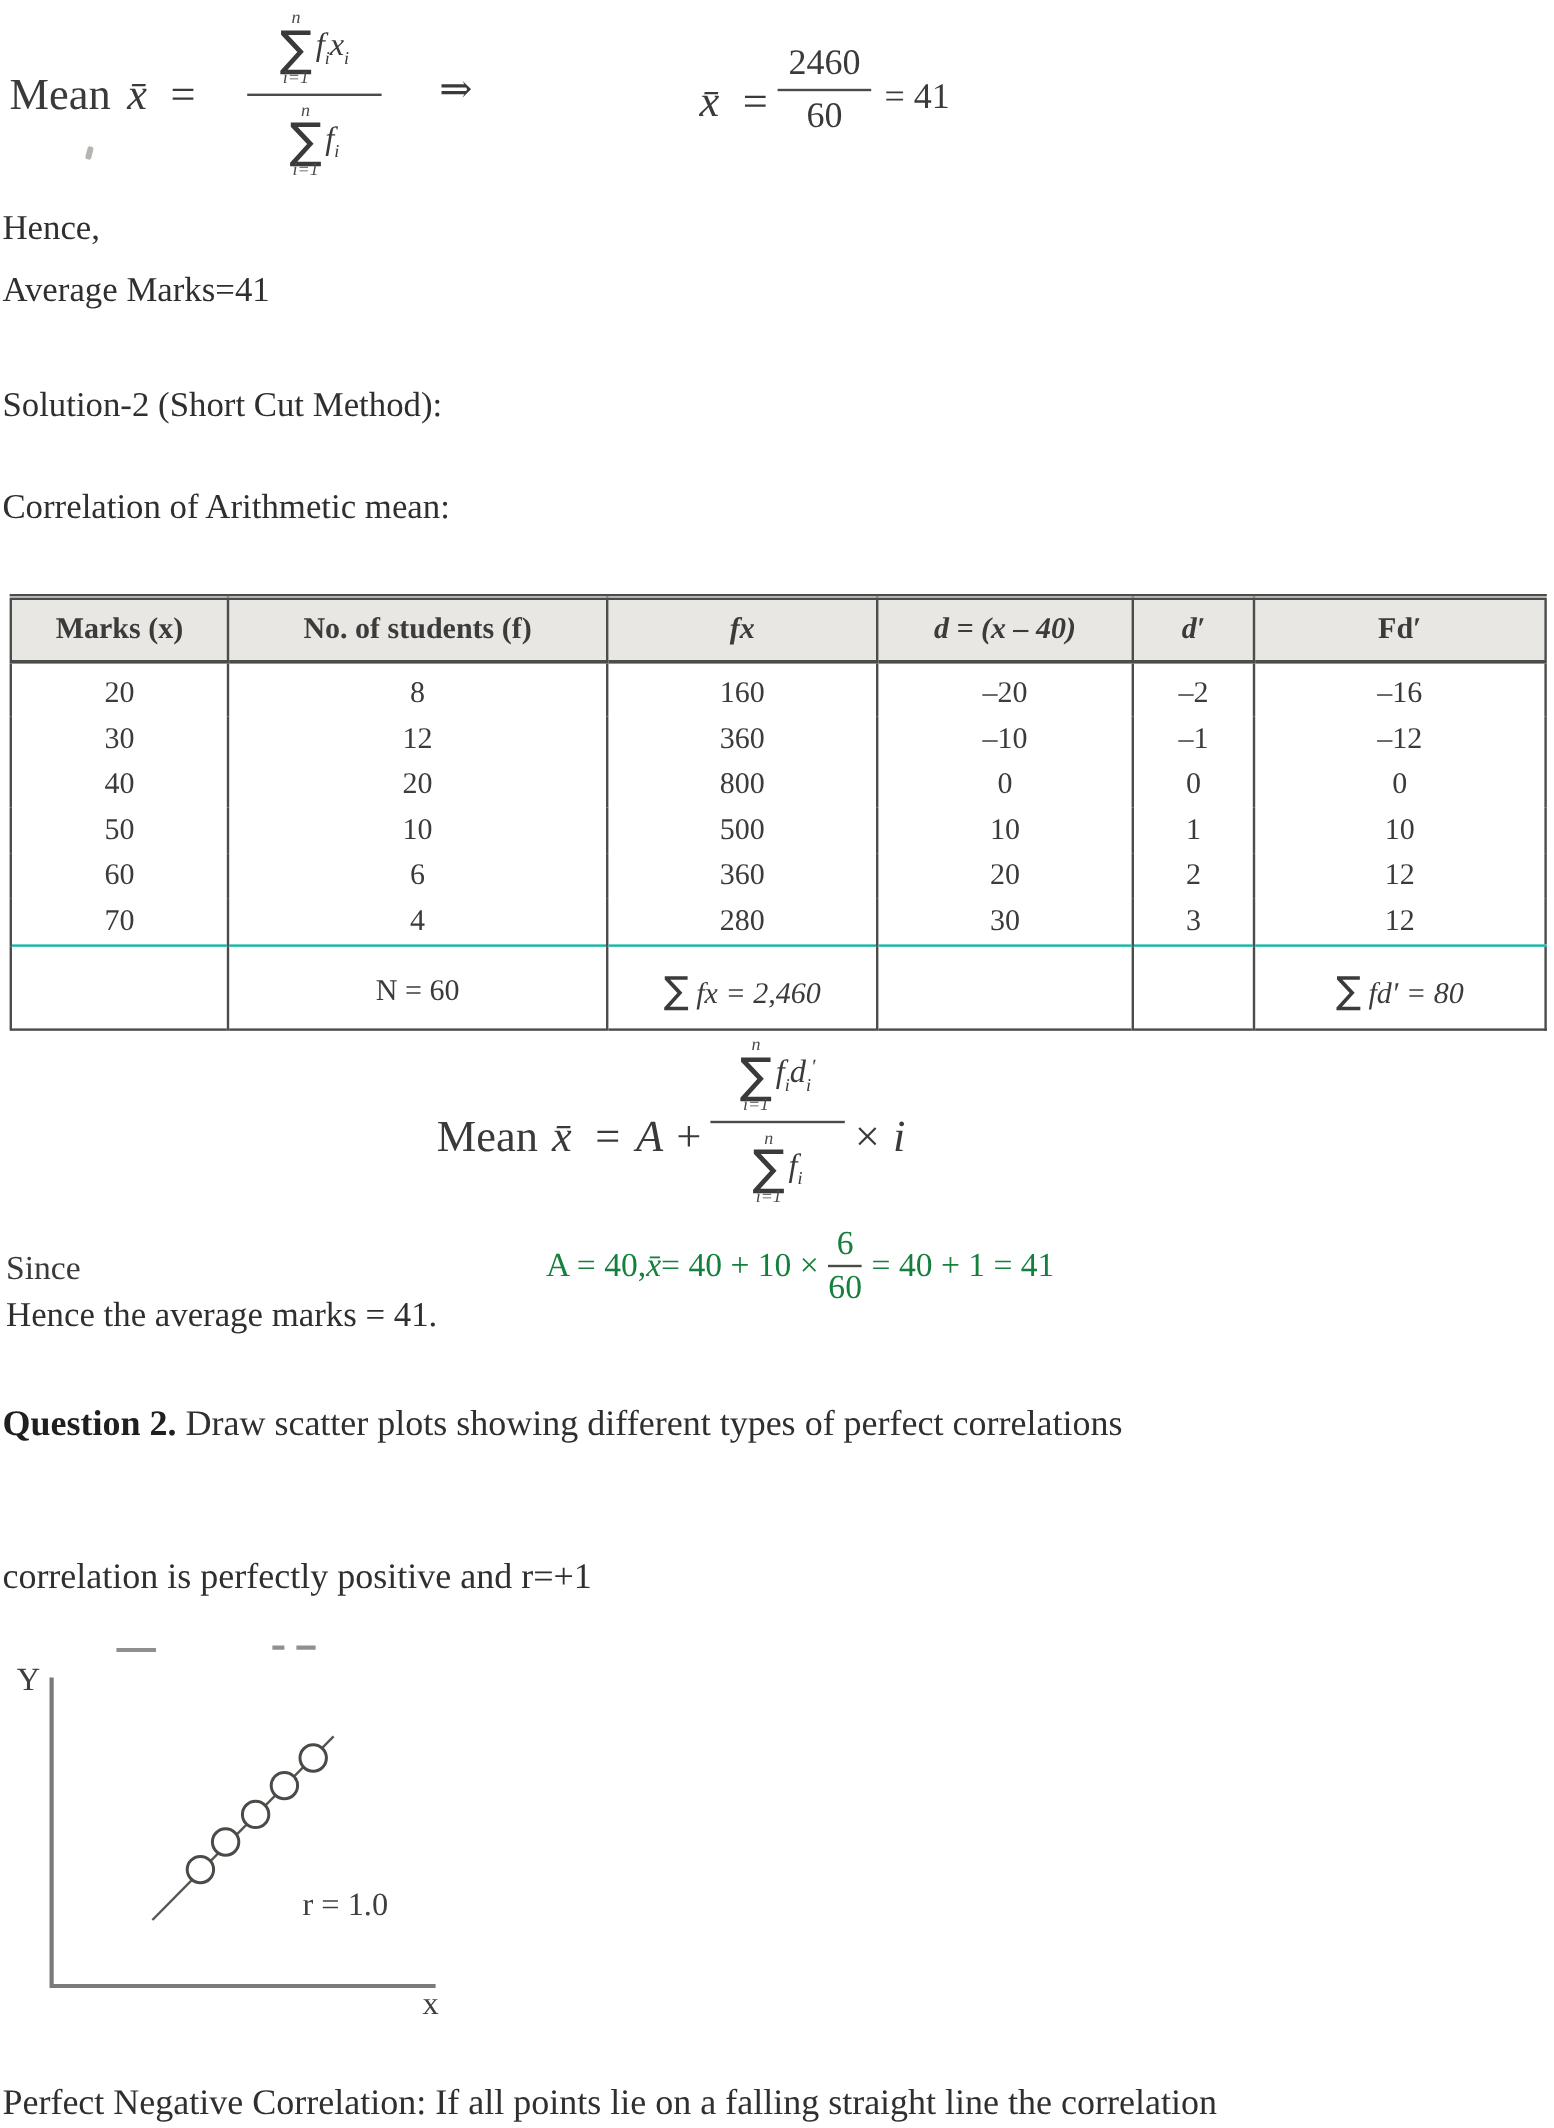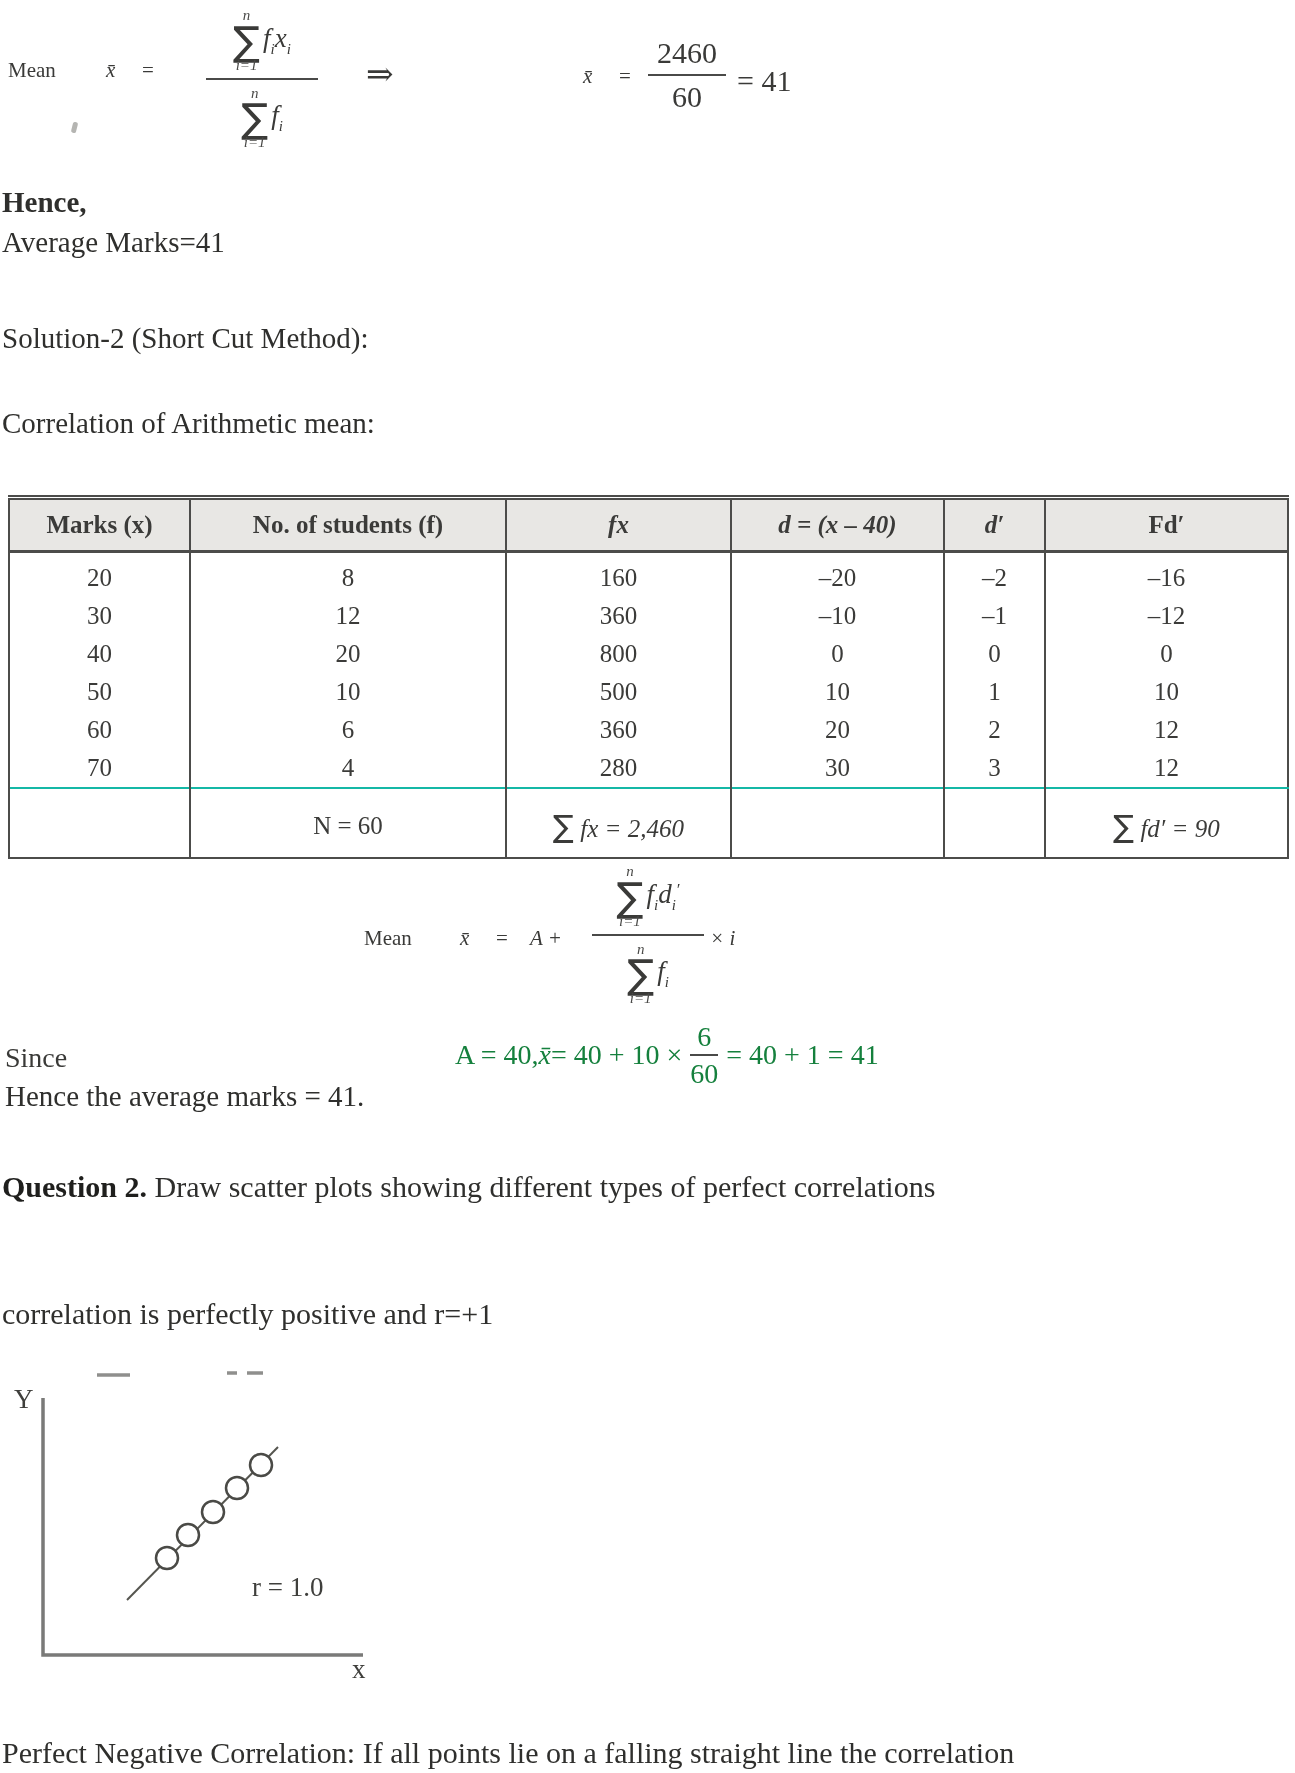--- a/index.html
+++ b/index.html
@@ -3,21 +3,21 @@
 <meta charset="utf-8">
 <style>
   html,body{margin:0;padding:0;background:#ffffff;}
   .page{position:relative;width:1295px;height:1773px;background:#fff;overflow:hidden;
         font-family:"Liberation Serif","DejaVu Serif",serif;color:#2f2f2d;}
   .abs{position:absolute;}
   .t{font-size:29px;line-height:1.15;color:#2f2f2d;}
   .t b{font-weight:bold;color:#1f1f1d;}
   .big{font-size:30px;}
   
-  .fspan{position:absolute;font-size:21px;color:#3a3a38;}
+  .fspan{position:absolute;font-size:37px;color:#3a3a38;}
   .ital{font-style:italic;}
   .sumexpr{display:inline-flex;align-items:center;line-height:1;}
   .sum{display:inline-flex;flex-direction:column;align-items:center;margin-right:3px;}
   .sum .lt,.sum .lb{font-size:15px;font-style:italic;line-height:1.05;color:#4a4a48;}
   .sum .sg{font-size:40px;line-height:.85;font-family:"DejaVu Sans",sans-serif;color:#3a3a38;}
   .sumbody{font-style:italic;font-size:27px;color:#3a3a38;}
   .isub{font-size:15px;vertical-align:-7px;font-style:italic;}
   .prime{font-size:17px;vertical-align:8px;}
   .bigfrac{position:absolute;display:flex;flex-direction:column;align-items:center;}
   .bf-bar{height:0;border-top:2px solid #45454285;border-top-color:#4a4a48;align-self:stretch;margin:4px 0;}
@@ -72,21 +72,21 @@
     <span class="fspan" style="left:619px;top:62px;">=</span>
     <span class="bigfrac" style="left:648px;top:34px;min-width:78px;font-size:30px;color:#3a3a38;">
       <span>2460</span>
       <span class="bf-bar"></span>
       <span>60</span>
     </span>
     <span class="fspan" style="left:737px;top:62px;font-size:30px;">= 41</span>
   </div>
   <div class="tick-artifact" style="left:72px;top:122px;"></div>
 
-  <div class="abs t" style="left:2px;top:186px;font-weight:bold;">Hence,</div>
+  <div class="abs t" style="left:2px;top:174px;">Hence,</div>
   <div class="abs t" style="left:2px;top:226px;">Average Marks=41</div>
 
   <div class="abs t" style="left:2px;top:322px;">Solution-2 (Short Cut Method):</div>
   <div class="abs t" style="left:2px;top:407px;">Correlation of Arithmetic mean:</div>
 
   <div class="abs" style="left:8px;top:495px;">
     <table class="stat">
       <colgroup>
         <col style="width:181px">
           <col style="width:316px">
@@ -155,21 +155,21 @@
             <td>12</td>
           </tr>
         </tbody>
       <tbody>
         <tr class="totals">
           <td></td>
           <td>N = 60</td>
           <td><span class="tsig">∑</span><span class="titalic"> fx = 2,460</span></td>
           <td></td>
           <td></td>
-          <td><span class="tsig">∑</span><span class="titalic"> fd′ = 90</span></td>
+          <td><span class="tsig">∑</span><span class="titalic"> fd′ = 80</span></td>
         </tr>
       </tbody>
     </table>
   </div>
 
   <div class="abs" style="left:364px;top:858px;width:420px;height:165px;">
     <span class="fspan" style="left:0;top:68px;">Mean</span>
     <span class="fspan ital" style="left:96px;top:68px;">x̄</span>
     <span class="fspan" style="left:132px;top:68px;">=</span>
     <span class="fspan ital" style="left:166px;top:68px;">A +</span>

